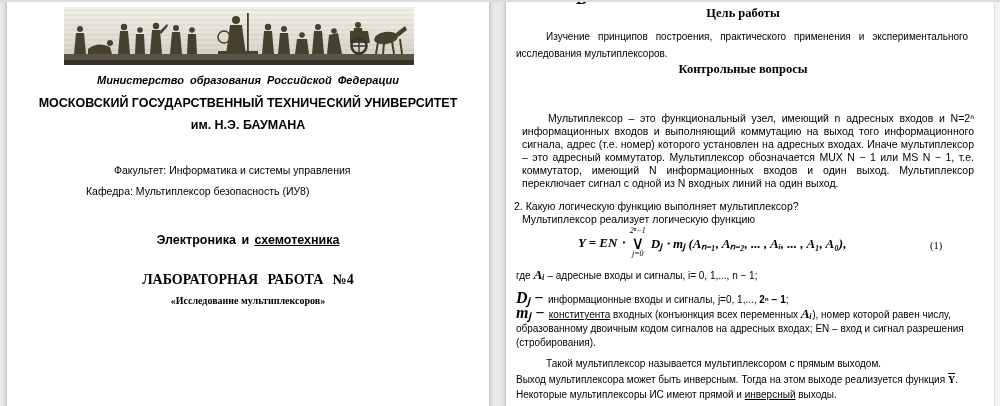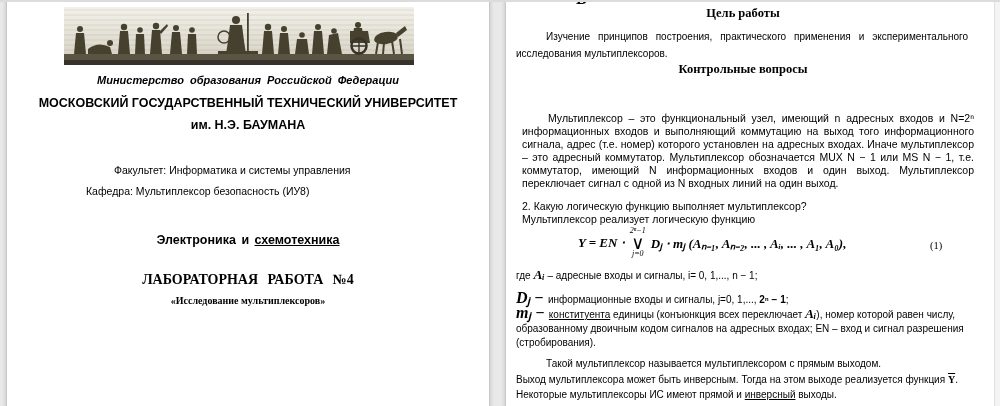--- a/index.html
+++ b/index.html
@@ -28,21 +28,21 @@
   .clipped { position:absolute; left:70px; top:-8px; font-family:"Liberation Serif", serif; font-weight:700; font-size:16px; }
   .heading { position:absolute; left:0; right:16px; text-align:center;
              font-family:"Liberation Serif", serif; font-weight:700; font-size:12.5px; }
   .goal-h { top:8px; }
   .q-h    { top:64px; }
   .goal-p { position:absolute; left:10px; top:30px; width:452px; font-size:10px;
             line-height:17px; text-indent:30px; text-align:justify; }
   .q1   { position:absolute; left:16px; top:97px;  font-size:10.5px; }
   .q1a  { position:absolute; left:16px; top:94px; width:452px; font-size:10.5px;
           line-height:13px; text-indent:26px; text-align:justify;margin-top:20px; }
-  .q2   { position:absolute; left:16px; top:202px; font-size:10.5px; }
+  .q2   { position:absolute; left:8px; top:202px; font-size:10.5px; }
   .q2i  { position:absolute; left:16px; top:215px; font-size:10.5px; }
 
   .formula { position:absolute; left:72px; top:229px; display:flex; align-items:center; gap:5px;
              font-family:"Liberation Serif", serif; font-style:italic; font-weight:700; }
   .flhs, .frhs { font-size:13px; white-space:nowrap; }
   .vee { display:flex; flex-direction:column; align-items:center; line-height:1; }
   .vee .sup, .vee .sub { font-size:8px; font-style:italic; font-weight:400; }
   .vee .sym { font-size:18px; line-height:15px; font-style:normal; font-weight:400;
               font-family:"DejaVu Sans", sans-serif; }
   .fnum { position:absolute; left:424px; top:242px; font-family:"Liberation Serif", serif; font-size:10.5px; }
@@ -170,21 +170,21 @@
           <span class="sub">j=0</span>
         </span>
         <span class="frhs">Dⱼ ⋅ mⱼ (Aₙ₋₁, Aₙ₋₂, ... , Aᵢ, ... , A₁, A₀),</span>
       </div>
     <div class="fnum">(1)</div>
 
     <div class="w1"><span>где </span><span class="msym md">Aᵢ</span><span> – адресные входы и сигналы, i= 0, 1,..., n − 1;</span></div>
 
     <div class="w2"><span class="msym lg">Dⱼ − </span><span> информационные входы и сигналы, j=0, 1,..., </span><span class="bold">2ⁿ − 1</span><span>;</span></div>
 
-    <div class="w3"><span class="msym lg">mⱼ − </span><span class="underlined">конституента</span><span> единицы (конъюнкция всех переключает </span><span class="msym md">Aᵢ</span><span>), номер которой равен числу, образованному двоичным кодом сигналов на адресных входах; EN – вход и сигнал разрешения (стробирования).</span></div>
+    <div class="w3"><span class="msym lg">mⱼ − </span><span class="underlined">конституента</span><span> входных (конъюнкция всех переменных </span><span class="msym md">Aᵢ</span><span>), номер которой равен числу, образованному двоичным кодом сигналов на адресных входах; EN – вход и сигнал разрешения (стробирования).</span></div>
 
     <div class="direct">Такой мультиплексор называется мультиплексором с прямым выходом.</div>
 
     <div class="inverse"><span>Выход мультиплексора может быть инверсным. Тогда на этом выходе реализуется функция </span><span class="ovl">Y</span><span>. Некоторые мультиплексоры ИС имеют прямой и </span><span class="underlined">инверсный</span><span> выходы.</span></div>
   </div>
 
   <div class="scrollbar"></div>
 </div>
 
 </body></html>

